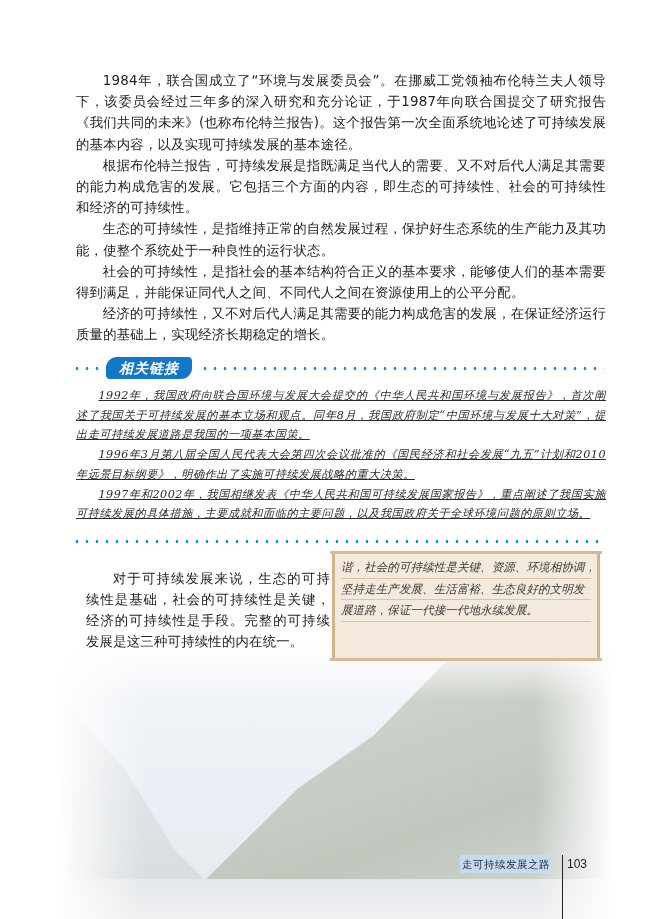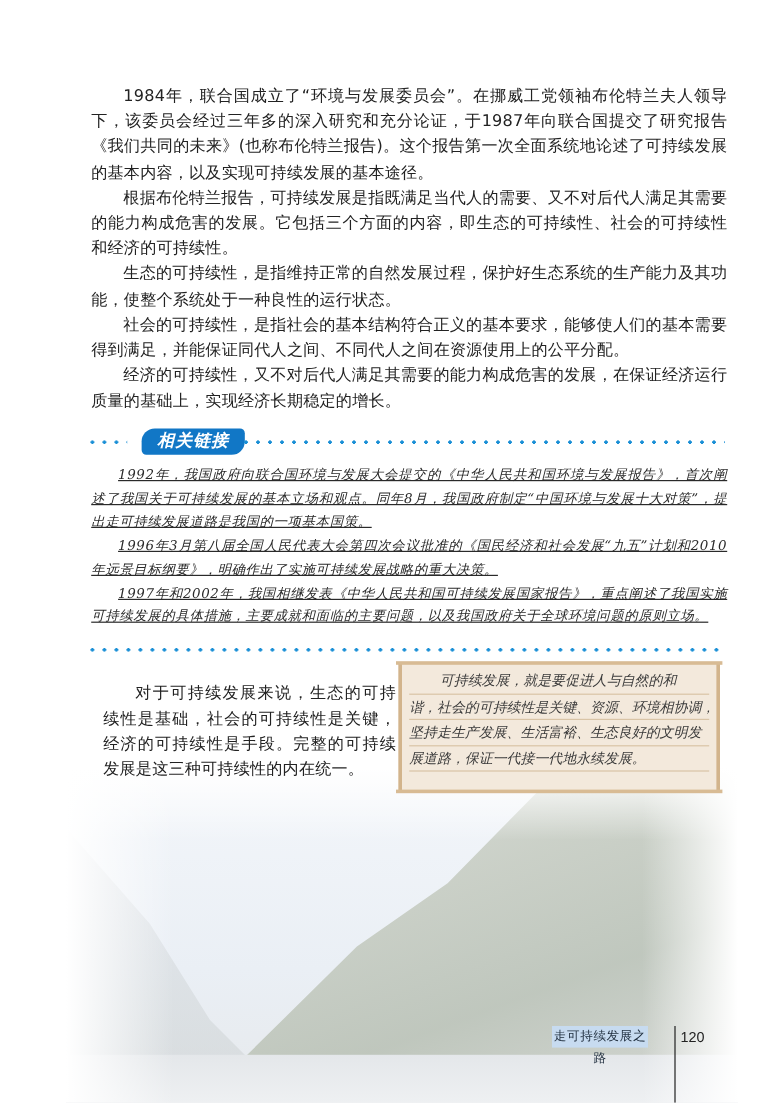--- a/index.html
+++ b/index.html
@@ -57,21 +57,21 @@
       position: absolute; left: 72px; top: 355px; width: 532px; height: 26px;
     }
     .dots {
       position: absolute; top: 12px; height: 3px;
       background-image: radial-gradient(circle, #1a8fd6 1.3px, transparent 1.6px);
       background-size: 10px 3px; background-repeat: repeat-x;
     }
     .dots.left { left: 0; width: 34px; }
     .dots.right { left: 128px; right: 0; }
     .link-badge {
-      position: absolute; left: 46px; top: 2px; width: 86px; height: 22px;
+      position: absolute; left: 34px; top: 2px; width: 86px; height: 22px;
       background: #1177c6; border-radius: 11px 4px 11px 4px;
       color: #fff; font-style: italic; font-weight: bold; font-size: 14px;
       text-align: center; line-height: 22px; letter-spacing: 1px;
     }
 
     .link-text {
       position: absolute; left: 76px; top: 386px; width: 530px;
       font-size: 11.2px; line-height: 19.7px; letter-spacing: 0.5px;
       font-family: "DejaVu Serif", serif; font-style: italic; color: #2a2a2a;
       text-align: justify;
@@ -107,21 +107,21 @@
       font-family: "DejaVu Sans", sans-serif;
     }
     .quote-line {
       height: 20.5px; line-height: 20.5px; border-bottom: 1px solid #d9c4a6;
       white-space: nowrap; overflow: hidden;
     }
     .quote-line.first { text-indent: 2.2em; }
     .quote-line.author { text-align: right; border-bottom: none; padding-right: 10px; }
 
     .footer-label {
-      position: absolute; left: 460px; top: 855px; width: 80px; height: 18px;
+      position: absolute; left: 460px; top: 855px; width: 92px; height: 18px;
       background: #c7dbf0; color: #1f2d3d; font-size: 10.5px;
       line-height: 18px; text-align: center; letter-spacing: 0.5px;
     }
     .footer-rule {
       position: absolute; left: 562px; top: 855px; width: 1px; height: 64px; background: #222;
     }
     .page-number {
       position: absolute; left: 567px; top: 855px; font-size: 12px; line-height: 18px;
       font-family: "Liberation Sans", sans-serif; color: #222;
     }
@@ -161,23 +161,22 @@
 
 <div class="dots-bottom"></div>
 
 <div class="summary">
   <p>对于可持续发展来说，生态的可持续性是基础，社会的可持续性是关键，经济的可持续性是手段。完整的可持续发展是这三种可持续性的内在统一。</p>
 </div>
 
 <div class="quote-box">
   <div class="bar-top"></div>
   <div class="quote-lines">
-    <div class="quote-line first">可持续发展，就是要促进人与自然的和</div>
     <div class="quote-line">谐，社会的可持续性是关键、资源、环境相协调，</div>
     <div class="quote-line">坚持走生产发展、生活富裕、生态良好的文明发</div>
     <div class="quote-line">展道路，保证一代接一代地永续发展。</div>
   </div>
   <div class="bar-bottom"></div>
 </div>
 
 <div class="footer-label">走可持续发展之路</div>
 <div class="footer-rule"></div>
-<div class="page-number">120</div>
+<div class="page-number">103</div>
 
 </body></html>

